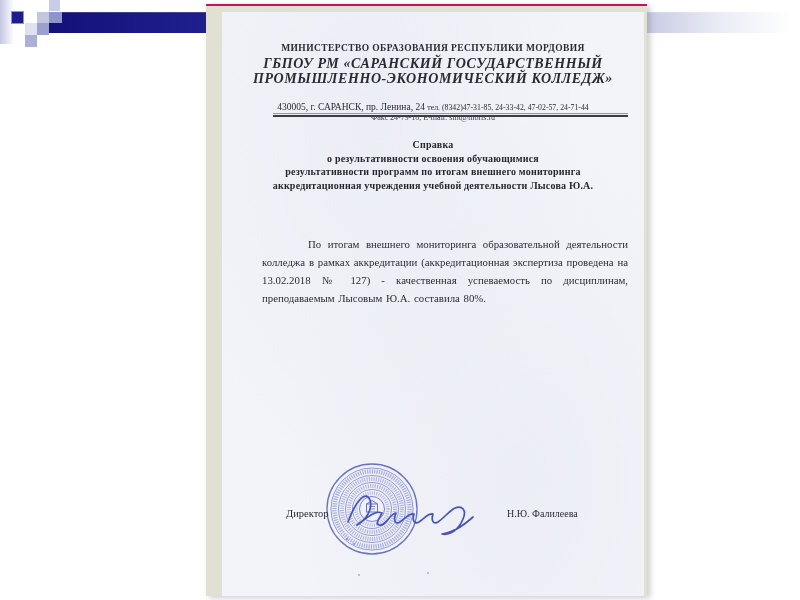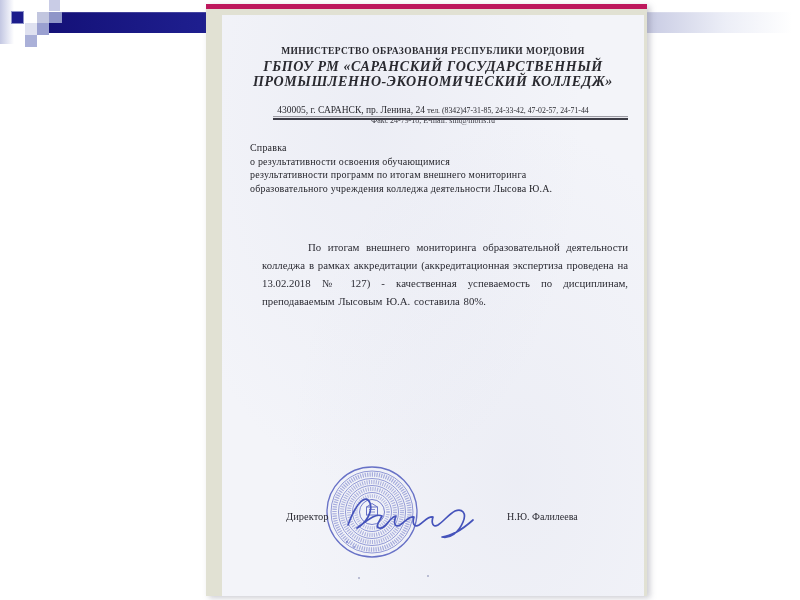--- a/index.html
+++ b/index.html
@@ -21,21 +21,21 @@
   .sq-navy { left: 12px; top: 12px; width: 11px; height: 11px; background: #1c1c8c; outline: 1px solid #8d92c9; }
   .sq-top  { left: 49px; top: 0;    width: 11px; height: 11px; background: #c9cce6; }
   .sq-a    { left: 37px; top: 12px; width: 12px; height: 11px; background: #c2c6df; }
   .sq-b    { left: 49px; top: 12px; width: 13px; height: 11px; background: #8f95c8; }
   .sq-c    { left: 25px; top: 23px; width: 12px; height: 12px; background: #dfe1f0; }
   .sq-d    { left: 37px; top: 23px; width: 12px; height: 12px; background: #9aa0d0; }
   .sq-e    { left: 25px; top: 35px; width: 12px; height: 12px; background: #aab0d8; }
   
   .scan {
     position: absolute; left: 206px; top: 4px; width: 441px; height: 592px;
-    background: #e1e1d3; border-top: 5px solid #be185d;
+    background: #e1e1d3; border-top: 2px solid #be185d;
     box-shadow: 3px 2px 6px rgba(110,110,125,0.35);
   }
   .page {
     position: absolute; left: 16px; top: 6px; right: 3px; bottom: 0;
     background:
       radial-gradient(ellipse at 35% 18%, rgba(175,180,210,0.10), transparent 55%),
       radial-gradient(ellipse at 70% 80%, rgba(175,180,210,0.10), transparent 55%),
       #f3f4f9;
   }
   .speck { position: absolute; width: 2px; height: 2px; border-radius: 50%; background: #a9adc9; }
@@ -43,22 +43,22 @@
   .hdr { position: absolute; left: 28px; top: 31px; width: 366px; text-align: center; color: #2a2a30; }
   .ministry { font-size: 9.5px; font-weight: bold; letter-spacing: 0.4px; margin-bottom: 3px; white-space: nowrap; }
   .orgline  { font-size: 14px; font-weight: bold; font-style: italic; letter-spacing: 0.6px;
               line-height: 15px; white-space: nowrap; }
   .addr     { font-size: 9.5px; line-height: 11px; margin-top: 16px; white-space: nowrap; }
   .addr .phones { font-size: 7.8px; }
   .faxmail  { font-size: 8px; line-height: 10px; color: #3a3a42; }
   .rule { position: absolute; left: 51px; top: 101px; width: 355px; height: 4px;
           background: linear-gradient(180deg, #9a9aa2 0 1px, #e8e8ee 1px 1.6px, #3c3c46 1.6px 100%); }
   
-  .doc-title { position: absolute; left: 28px; top: 126px; width: 366px; 
-               font-size: 10px; font-weight: normal; line-height: 13.5px; color: #26262c;
+  .doc-title { position: absolute; left: 28px; top: 126px; width: 366px; text-align: center;
+               font-size: 10px; font-weight: bold; line-height: 13.5px; color: #26262c;
                letter-spacing: 0.2px; }
   
   .body-par { position: absolute; left: 40px; top: 223px; width: 366px;
               font-size: 10.8px; line-height: 18px; color: #2c2c34; word-spacing: 1px; }
   .bline { text-align: justify; text-align-last: justify; }
   .bline.first { padding-left: 46px; }
   .bline.last  { text-align: left; text-align-last: left; }
   
   .sig-role { position: absolute; left: 64px;  top: 496px; font-size: 10.5px; color: #2c2c34; }
   .sig-name { position: absolute; left: 285px; top: 496px; font-size: 10px; color: #2c2c34; }
@@ -92,21 +92,21 @@
           <span class="phones">тел. (8342)47-31-85, 24-33-42, 47-02-57, 24-71-44</span>
         </div>
         <div class="faxmail">Факс 24-79-18, E-mail: smt@moris.ru</div>
       </div>
       <div class="rule"></div>
 
       <div class="doc-title">
         <div>Справка</div>
         <div>о результативности освоения обучающимися</div>
         <div>результативности программ по итогам внешнего мониторинга</div>
-        <div>образовательного учреждения колледжа деятельности Лысова Ю.А.</div>
+        <div>аккредитационная учреждения учебной деятельности Лысова Ю.А.</div>
       </div>
 
       <div class="body-par">
         <div class="bline first">По итогам внешнего мониторинга образовательной деятельности</div>
         <div class="bline">колледжа в рамках аккредитации (аккредитационная экспертиза проведена на</div>
         <div class="bline">13.02.2018 № 127) - качественная успеваемость по дисциплинам,</div>
         <div class="bline last">преподаваемым Лысовым Ю.А. составила 80%.</div>
       </div>
 
       <svg class="stamp-svg" width="96" height="96" viewBox="0 0 96 96">

